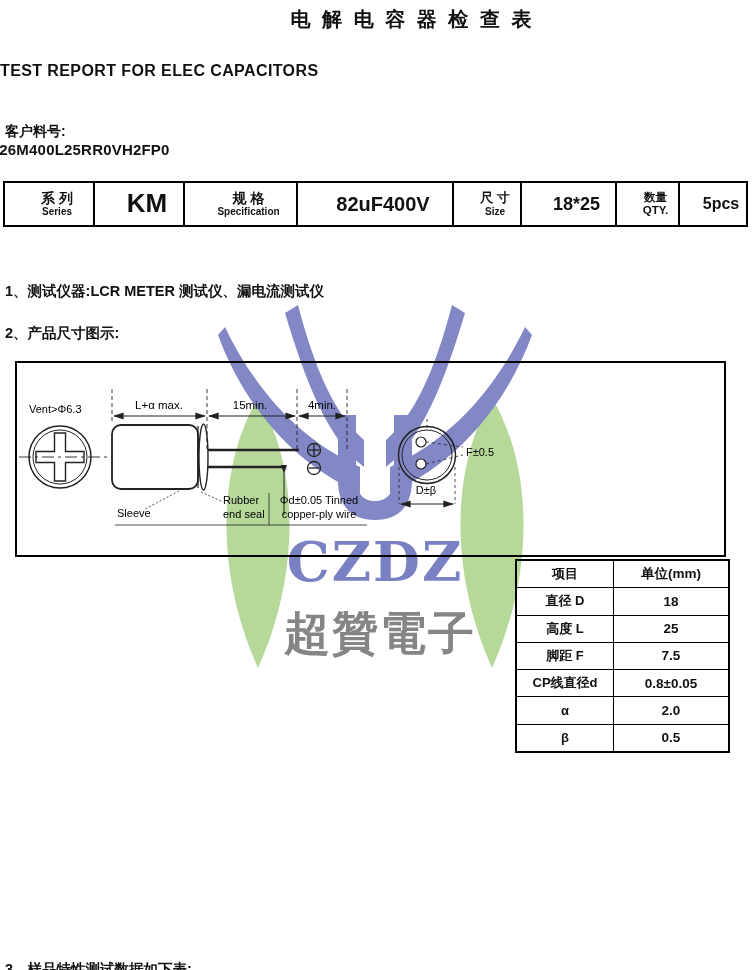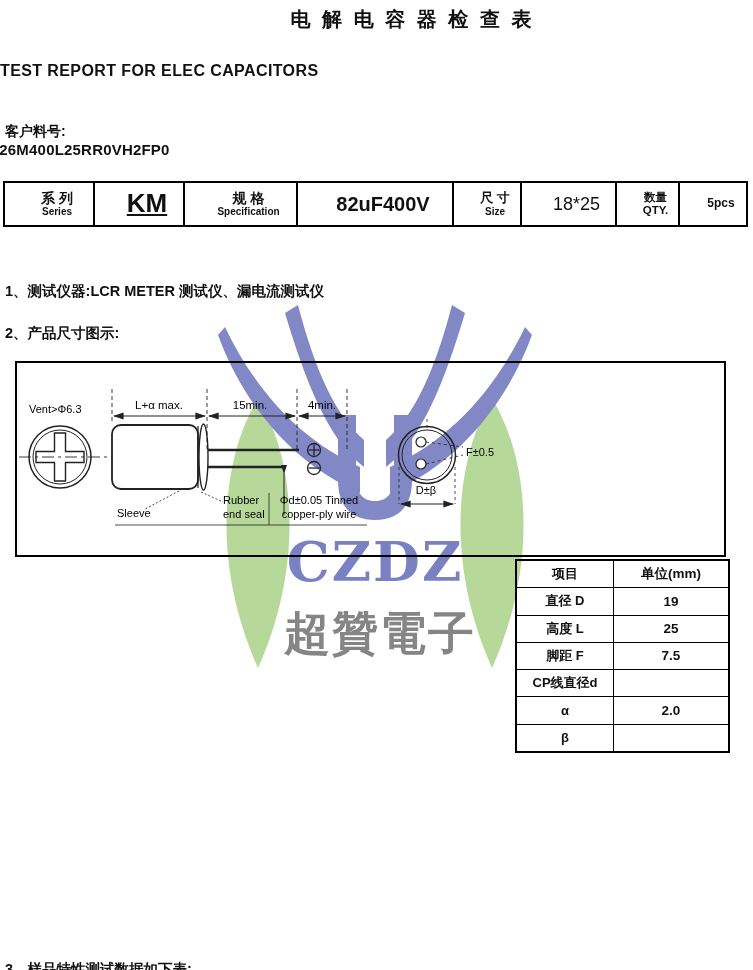--- a/index.html
+++ b/index.html
@@ -12,24 +12,24 @@
   .title-en{top:35px;left:0;width:100%;font-size:16px;font-weight:bold;letter-spacing:.4px;}
   .cust-label{top:78px;left:5px;font-size:14px;font-weight:bold;}
   .part-no{top:78px;right:33px;font-size:15px;font-weight:bold;letter-spacing:.2px;}
   
   .spec{top:101px;left:3px;width:745px;height:46px;display:flex;border:2px solid #000;box-sizing:border-box;}
   .spec .cell{border-left:2px solid #000;box-sizing:border-box;display:flex;flex-direction:column;
               align-items:center;justify-content:center;line-height:1.15;padding-left:16px;}
   .spec .cell:first-child{border-left:none;}
   .lab-cn{font-size:14px;font-weight:bold;}
   .lab-en{font-size:10px;font-weight:bold;}
-  .v-big{font-size:26px;font-weight:bold;text-decoration:underline;}
+  .v-big{font-size:26px;font-weight:bold;}
   .v-med{font-size:20px;font-weight:bold;}
-  .v-size{font-size:18px;font-weight:normal;}
-  .v-qty{font-size:12px;font-weight:bold;}
+  .v-size{font-size:18px;font-weight:bold;}
+  .v-qty{font-size:16px;font-weight:bold;}
   .lab-sm{font-size:13px;font-weight:bold;}
   .lab-sm2{font-size:11.5px;font-weight:bold;}
   
   .sec{font-size:14.5px;font-weight:bold;}
   .s1{top:156px;left:5px;}
   .s2{top:179px;left:5px;}
   .s3{top:406px;left:5px;}
   
   .diagram-box{top:197px;left:15px;width:711px;height:196px;border:2px solid #000;box-sizing:border-box;}
   .dim-table{top:199px;left:515px;width:215px;height:194px;border:2px solid #000;box-sizing:border-box;
@@ -182,37 +182,39 @@
     </svg>
   </div>
 
   <div class="abs z dim-table">
     <div class="dim-row">
       <div class="dim-c1">项目</div>
       <div class="dim-c2">单位(mm)</div>
     </div>
     <div class="dim-row">
       <div class="dim-c1">直径 D</div>
-      <div class="dim-c2">19</div>
+      <div class="dim-c2">18</div>
     </div>
     <div class="dim-row">
       <div class="dim-c1">高度 L</div>
       <div class="dim-c2">25</div>
     </div>
     <div class="dim-row">
       <div class="dim-c1">脚距 F</div>
       <div class="dim-c2">7.5</div>
     </div>
     <div class="dim-row">
       <div class="dim-c1">CP线直径d</div>
+      <div class="dim-c2">0.8±0.05</div>
     </div>
     <div class="dim-row">
       <div class="dim-c1">α</div>
       <div class="dim-c2">2.0</div>
     </div>
     <div class="dim-row">
       <div class="dim-c1">β</div>
+      <div class="dim-c2">0.5</div>
     </div>
   </div>
 
   <div class="abs z sec s3">3、样品特性测试数据如下表:</div>
 
 </div>
 
 </body></html>

